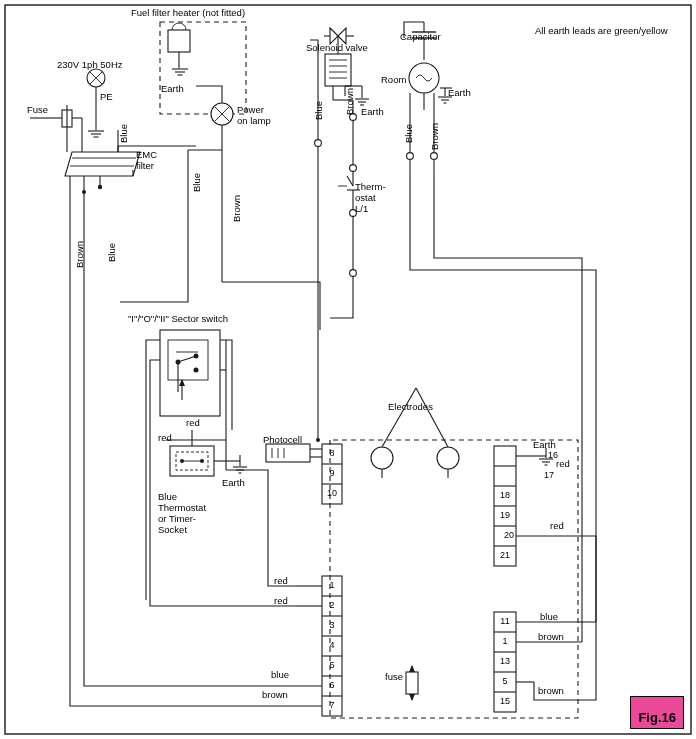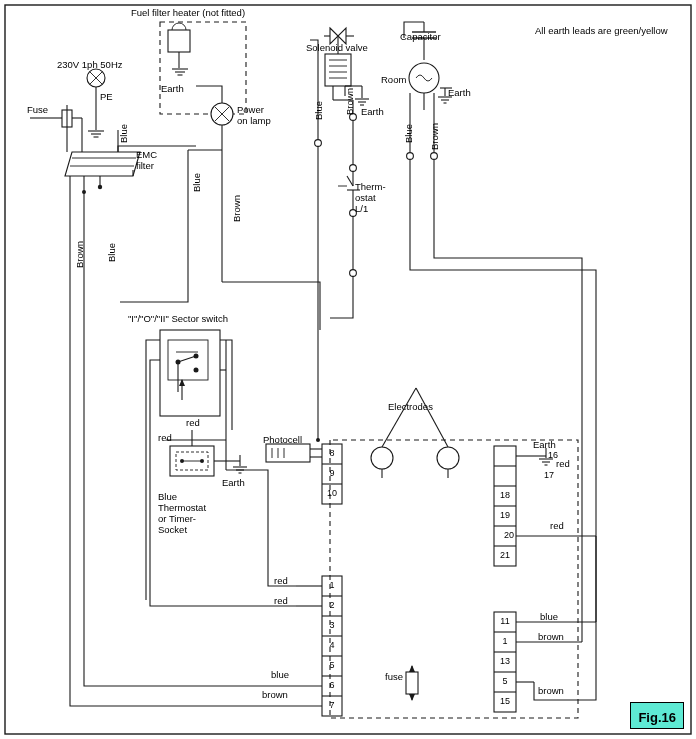--- a/index.html
+++ b/index.html
@@ -39,24 +39,24 @@
     color: #000;
     text-align: center;
     width: 18px;
     line-height: 15px;
   }
   .fig {
     position: absolute;
     right: 12px;
     bottom: 10px;
     border: 1.6px solid #000;
-    background: #5eead4;
+    background: #ec4899;
     font-size: 13px;
     font-weight: bold;
-    padding: 8px 7px 4px 7px;
+    padding: 14px 7px 4px 7px;
     line-height: 1;
   }
 </style>
 </head>
 <body>
 
 <div id="root">
 
   <svg id="diagram-svg" width="696" height="739" viewBox="0 0 696 739">
     <defs>

